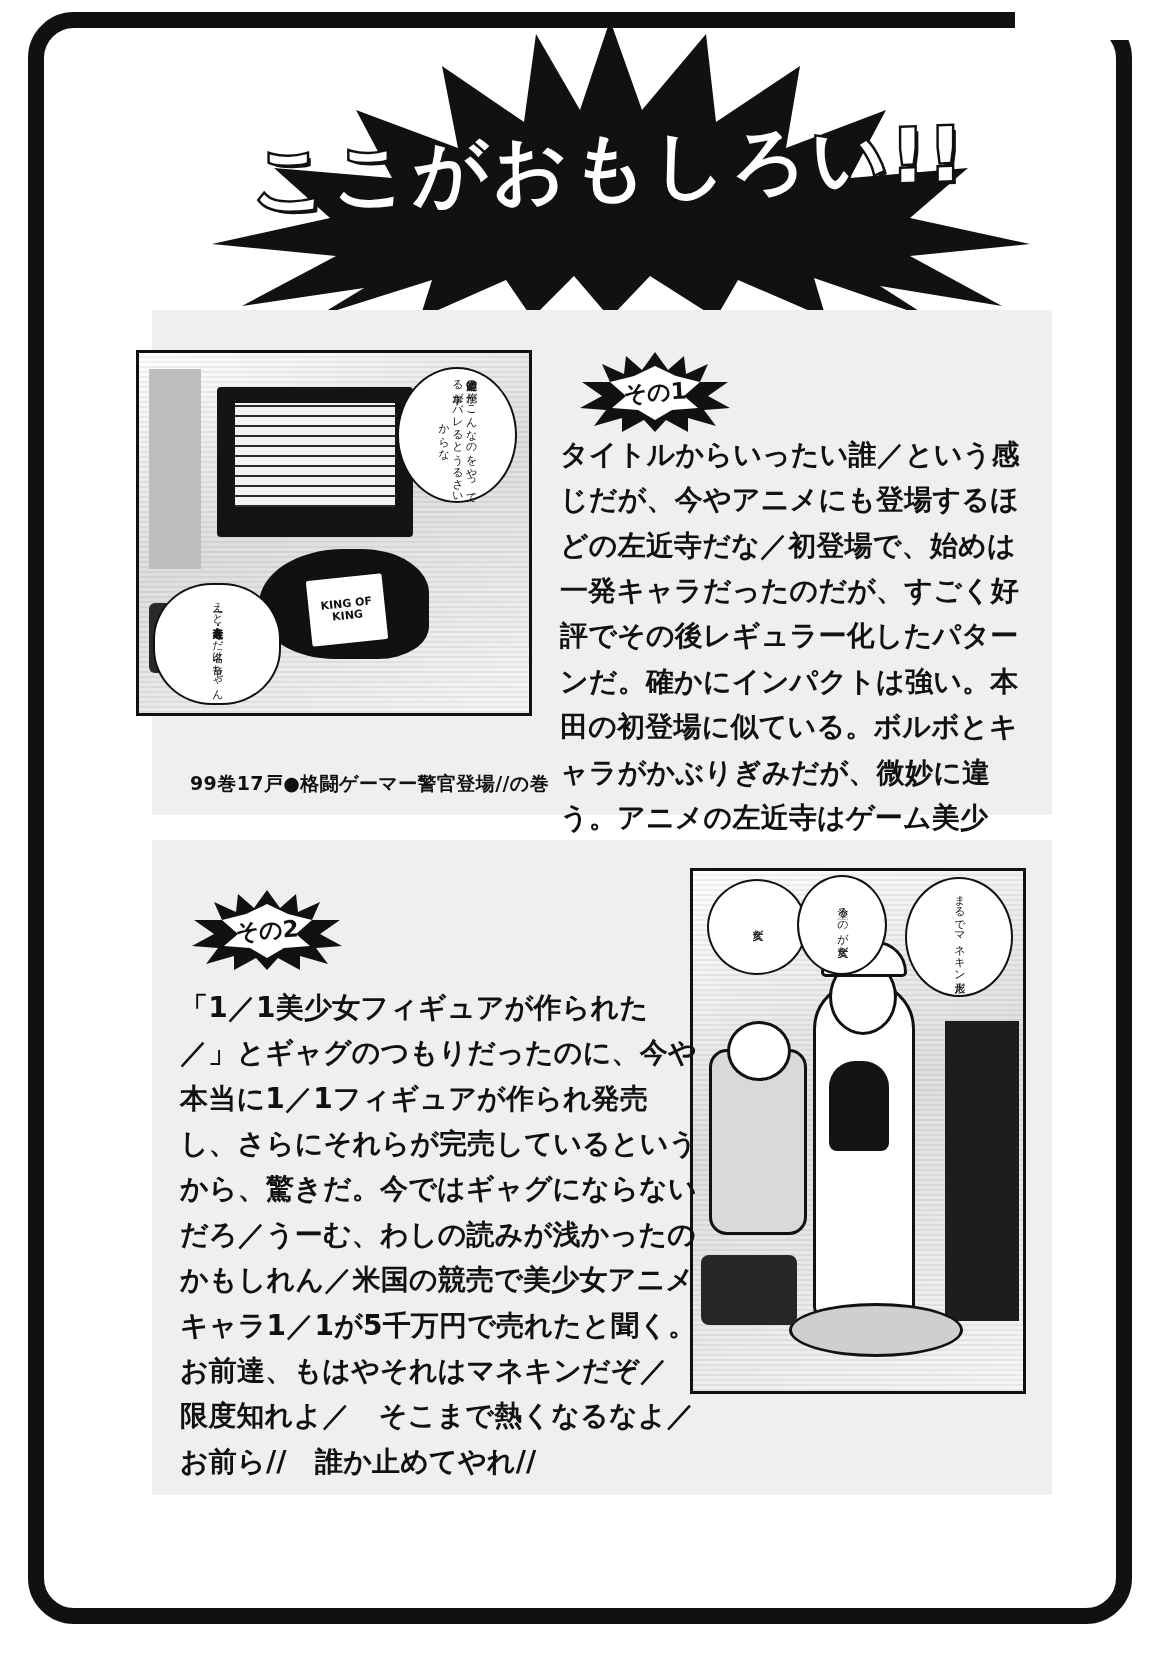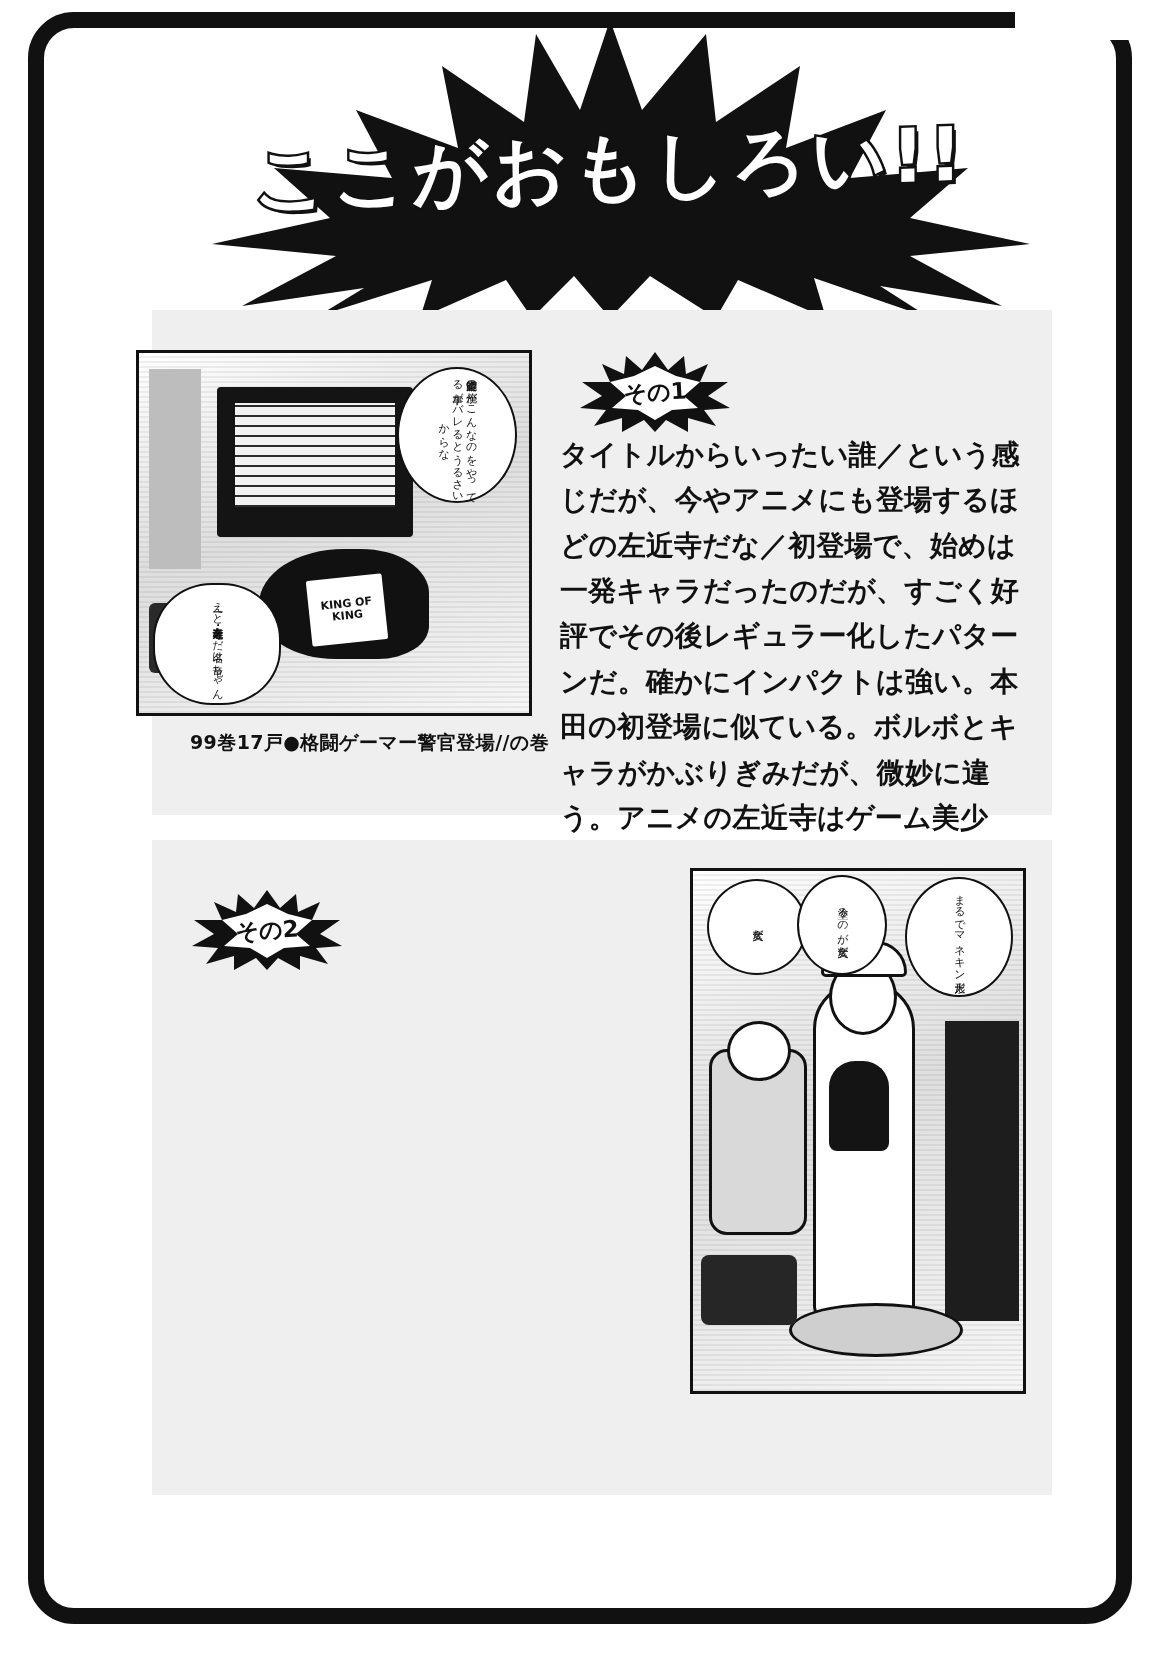--- a/index.html
+++ b/index.html
@@ -224,20 +224,21 @@
   .body-text p { margin: 0; }
 
   
   .caption {
     position: absolute;
     color: #111111;
     font-size: 19px;
     font-weight: bold;
     letter-spacing: 0.4px;
     white-space: nowrap;
+    margin-top: 41px;
   }
   #cap1 { left: 190px; top: 730px; }
   #cap2 { left: 262px; top: 1418px; }
 </style>
 </head>
 <body>
 
 <div id="page">
 
   <div id="frame"></div>
@@ -312,15 +313,18 @@
   </div>
 
   <div class="sono-burst" id="sono2">
     <svg viewBox="0 0 150 80" preserveAspectRatio="none" aria-hidden="true">
       <polygon fill="#111111" points="75,0 88,18 104,4 106,22 128,12 120,30 148,30 128,44 150,56 124,58 136,74 108,66 108,80 86,68 75,80 64,68 42,80 42,66 14,74 26,58 0,56 22,44 2,30 30,30 22,12 44,22 46,4 62,18"></polygon>
       <polygon fill="#ffffff" points="75,14 96,24 120,30 104,44 118,56 92,58 75,68 58,58 32,56 46,44 30,30 54,24"></polygon>
     </svg>
     <div class="sono-label">その2</div>
   </div>
 
+  <div class="body-text" id="text2">
+    <p>「1／1美少女フィギュアが作られた／」とギャグのつもりだったのに、今や本当に1／1フィギュアが作られ発売し、さらにそれらが完売しているというから、驚きだ。今ではギャグにならないだろ／うーむ、わしの読みが浅かったのかもしれん／米国の競売で美少女アニメキャラ1／1が5千万円で売れたと聞く。お前達、もはやそれはマネキンだぞ／　限度知れよ／　そこまで熱くなるなよ／お前ら//　誰か止めてやれ//</p>
+  </div>
 
 
 </div>
 
 </body></html>

